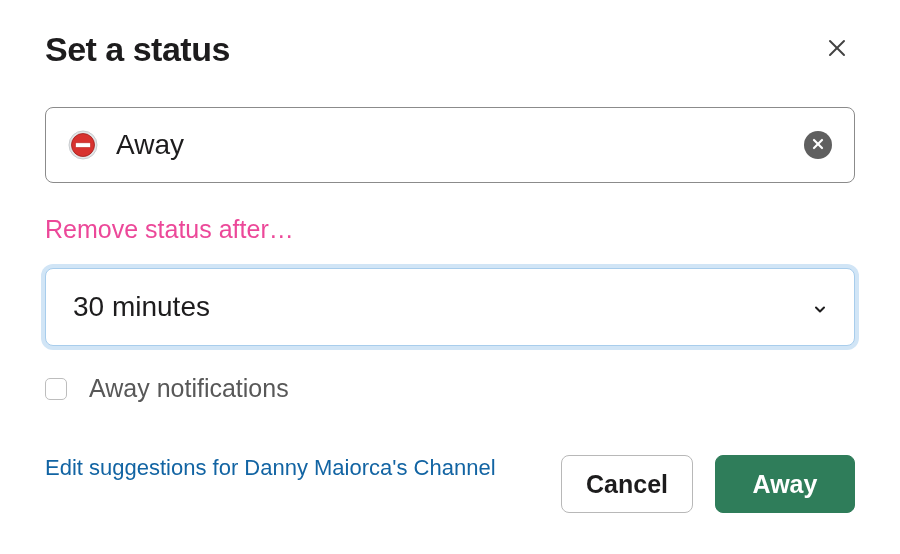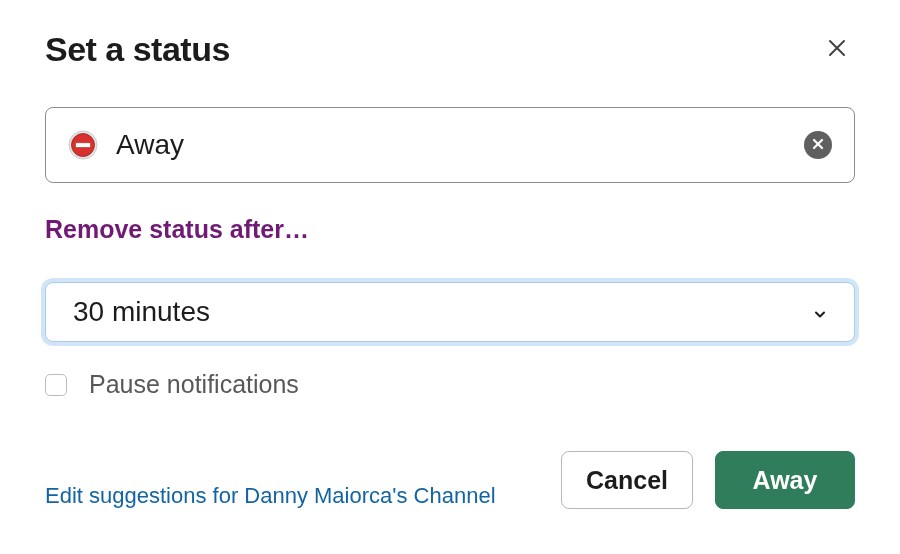--- a/index.html
+++ b/index.html
@@ -80,31 +80,31 @@
       align-items: center;
       justify-content: center;
       color: #fff;
     }
     .clear-btn svg {
       width: 14px;
       height: 14px;
     }
     .field-label {
       font-size: 25px;
-      font-weight: 700;
-      color: #701a75;
-      margin-bottom: 38px;
+      font-weight: 400;
+      color: #ec4899;
+      margin-bottom: 24px;
     }
     .select-wrapper {
       position: relative;
       margin-bottom: 28px;
     }
     .select {
       width: 100%;
-      height: 60px;
+      height: 78px;
       border: 1px solid #a8cdec;
       border-radius: 8px;
       padding: 0 27px;
       font-size: 28px;
       color: #1d1c1d;
       background: #fff;
       cursor: pointer;
       display: flex;
       align-items: center;
       justify-content: space-between;
@@ -134,21 +134,21 @@
       flex-shrink: 0;
     }
     .checkbox-label {
       font-size: 25px;
       color: #585858;
       font-weight: 500;
     }
     .footer {
       display: flex;
       justify-content: space-between;
-      align-items: flex-end;
+      align-items: flex-start;
     }
     .link {
       color: #1264a3;
       font-size: 22px;
       text-decoration: none;
       cursor: pointer;
     }
     .buttons {
       display: flex;
       gap: 22px;
@@ -221,21 +221,21 @@
     <span class="chevron">
       <svg viewBox="0 0 14 14" fill="none" stroke="currentColor" stroke-width="2" stroke-linecap="round" stroke-linejoin="round">
         <polyline points="3 5.5 7 9.5 11 5.5"></polyline>
       </svg>
     </span>
   </button>
 </div>
 
 <div class="checkbox-row">
   <button class="checkbox"></button>
-  <span class="checkbox-label">Pause notifications</span>
+  <span class="checkbox-label">Away notifications</span>
 </div>
 
 <div class="footer">
   <a class="link">Edit suggestions for Danny Maiorca's Channel</a>
   <div class="buttons">
     <button class="btn btn-cancel">Cancel</button>
     <button class="btn btn-save">Away</button>
   </div>
 </div>
 

